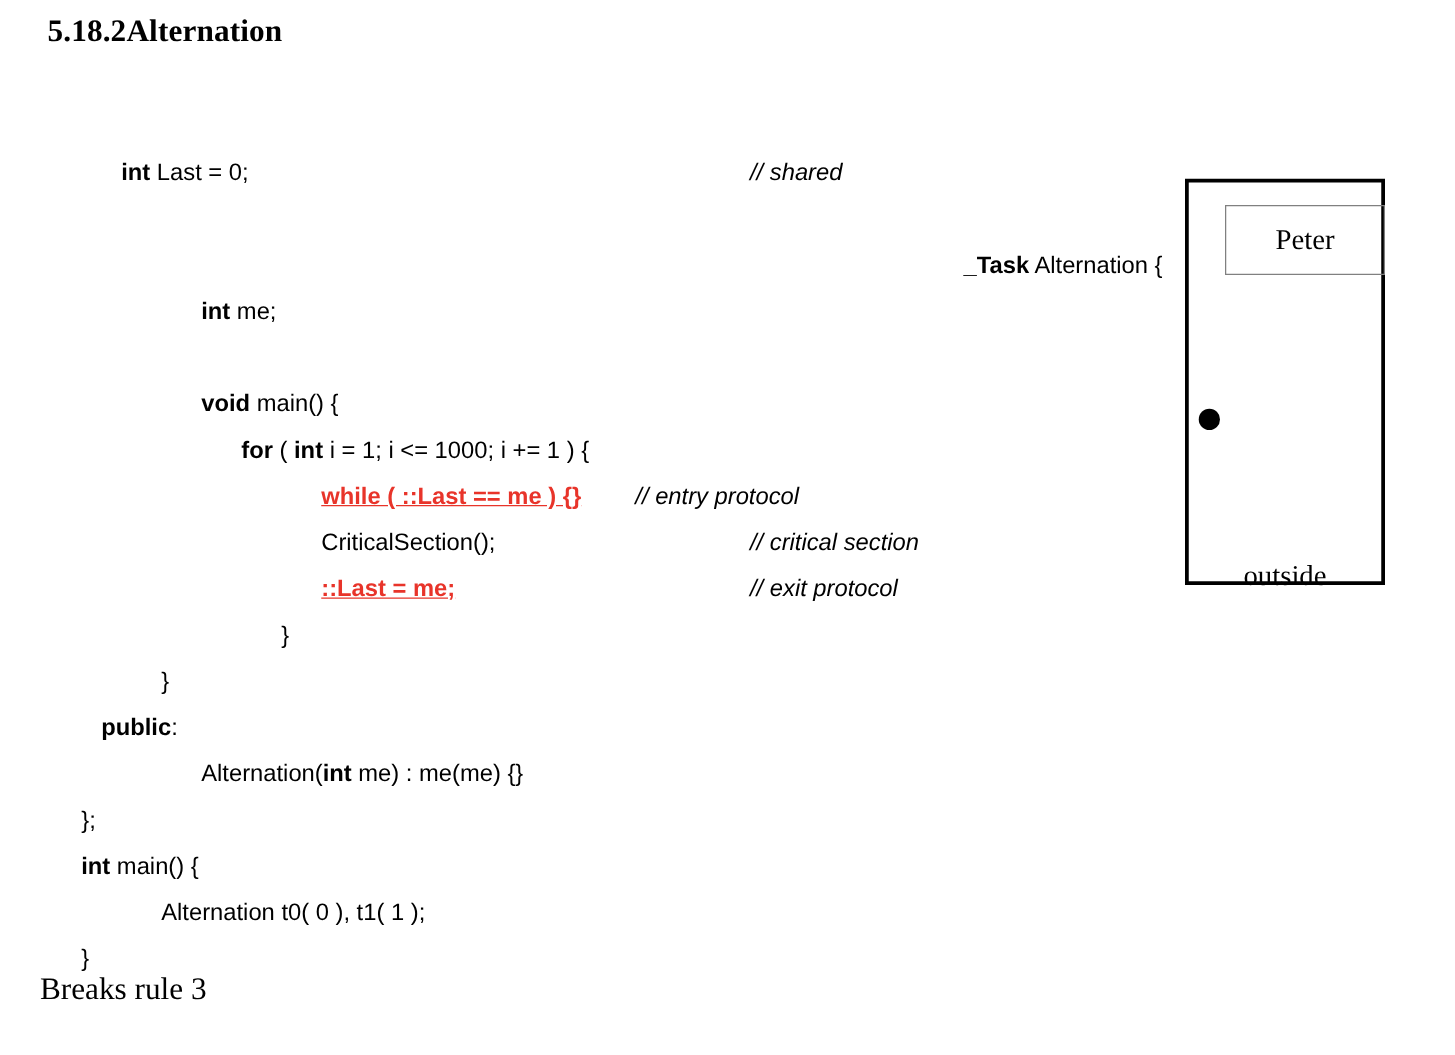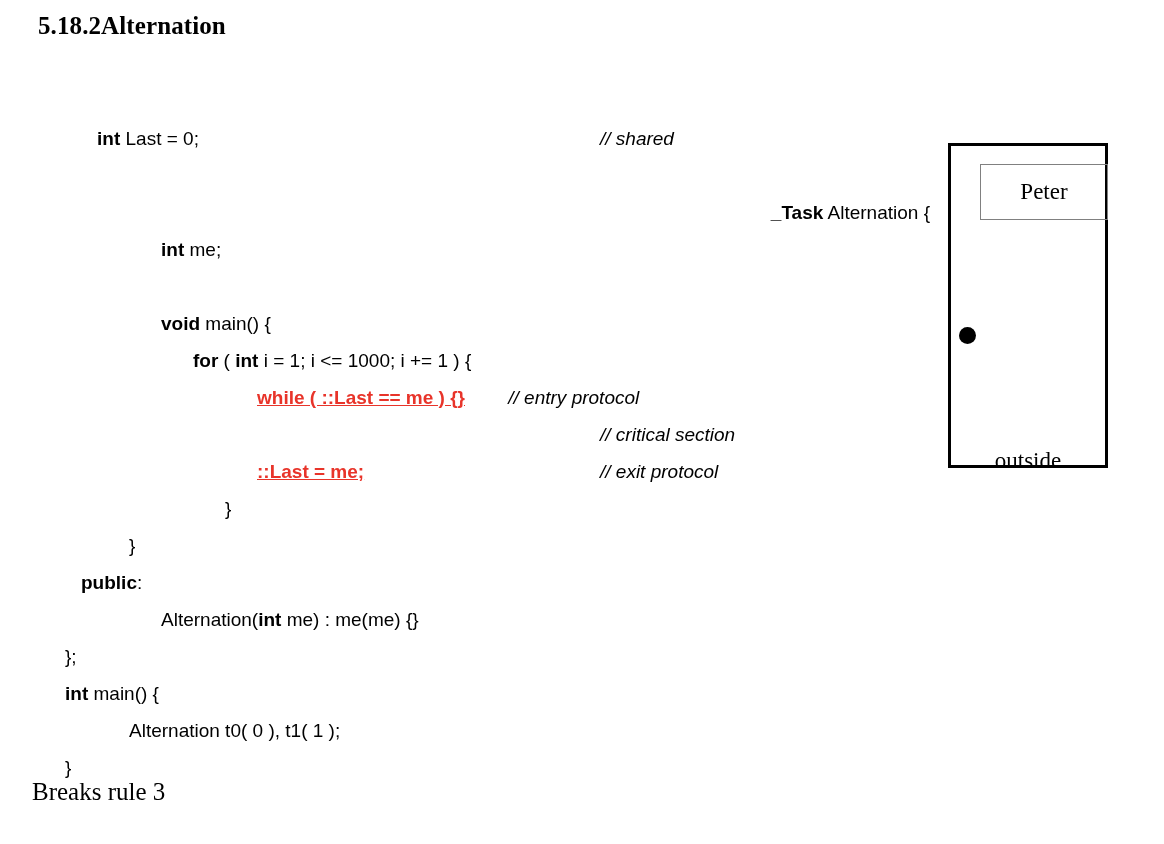--- a/index.html
+++ b/index.html
@@ -148,21 +148,21 @@
   <div class="code-line i2"><span class="kw">int</span><span> me;</span></div>
 
   <div class="code-line blank"></div>
 
   <div class="code-line i2"><span class="kw">void</span><span> main() {</span></div>
 
   <div class="code-line i3"><span class="kw">for</span><span> ( </span><span class="kw">int</span><span> i = 1; i &lt;= 1000; i += 1 ) {</span></div>
 
   <div class="code-line i4"><span class="red">while ( ::Last == me ) {}</span><span> </span><span class="cmt">// entry protocol</span></div>
 
-  <div class="code-line i4"><span class="cmt-col">// critical section</span></div>
+  <div class="code-line i4"><span>CriticalSection();</span><span class="cmt-col">// critical section</span></div>
 
   <div class="code-line i4"><span class="red">::Last = me;</span><span class="cmt-col">// exit protocol</span></div>
 
   <div class="code-line i5"><span>}</span></div>
 
   <div class="code-line i6"><span>}</span></div>
 
   <div class="code-line i8"><span class="kw">public</span><span>:</span></div>
 
   <div class="code-line i2"><span>Alternation(</span><span class="kw">int</span><span> me) : me(me) {}</span></div>

